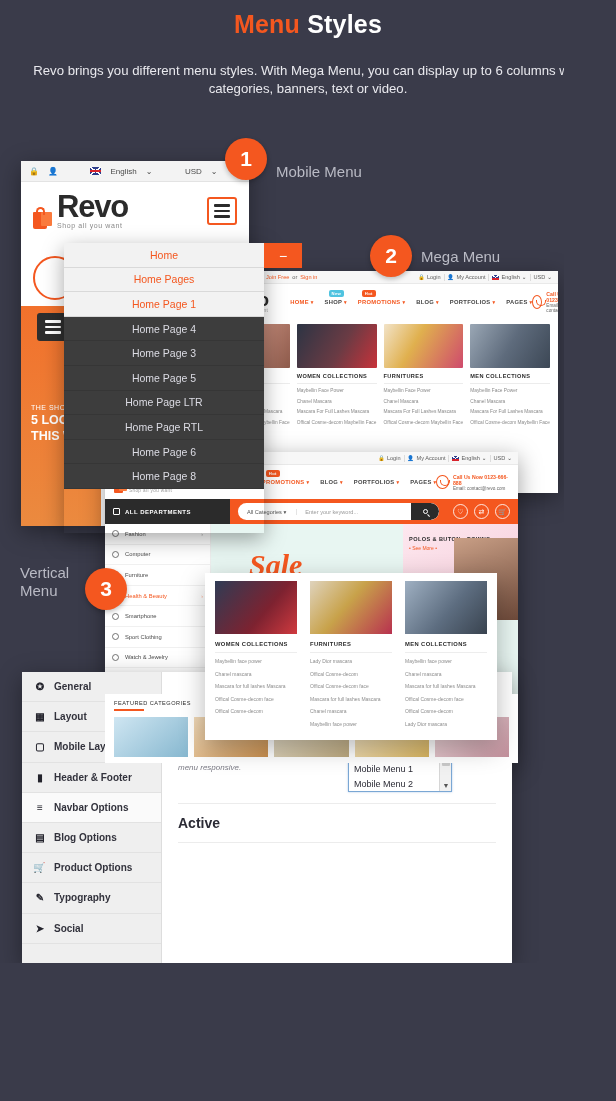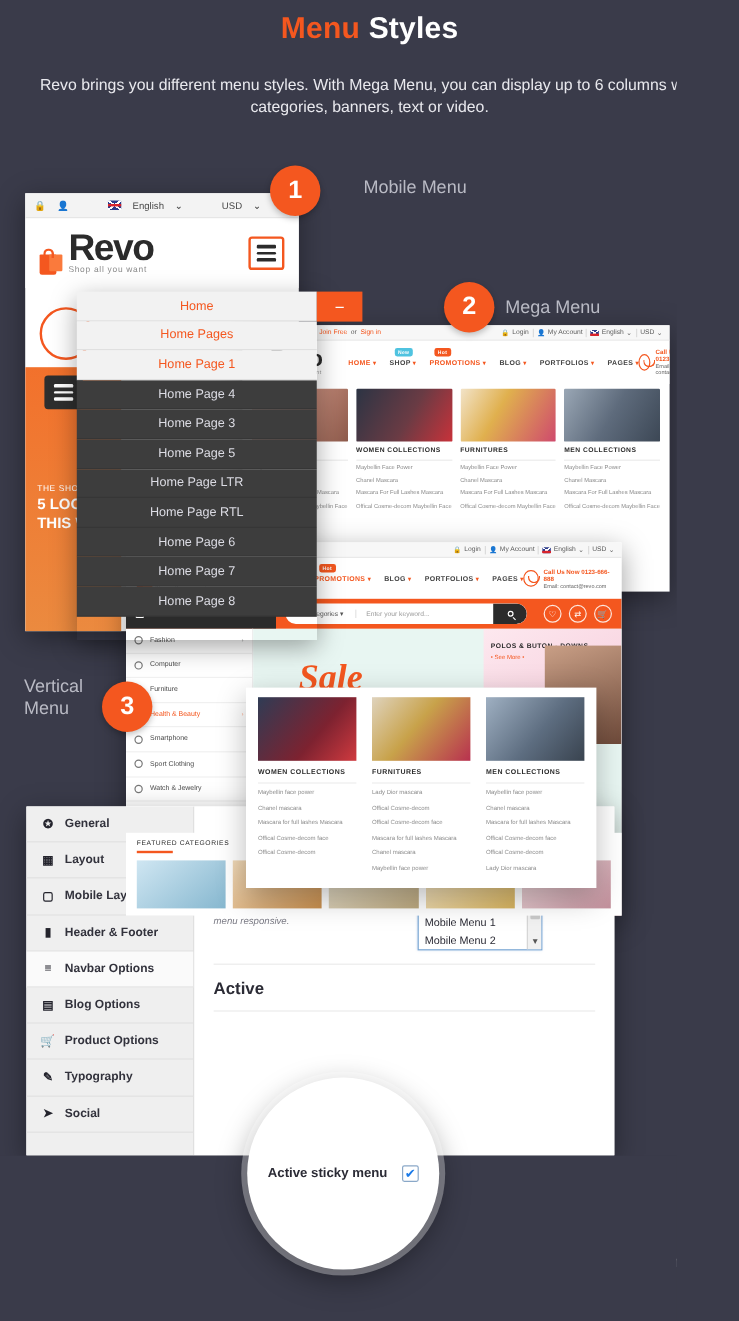--- a/index.html
+++ b/index.html
@@ -284,21 +284,20 @@
     <div id="mob-items">
         <div class="ml-item light">Home</div>
         <div class="ml-item light">Home Pages</div>
         <div class="ml-item light">Home Page 1</div>
         <div class="ml-item dark">Home Page 4</div>
         <div class="ml-item dark">Home Page 3</div>
         <div class="ml-item dark">Home Page 5</div>
         <div class="ml-item dark">Home Page LTR</div>
         <div class="ml-item dark">Home Page RTL</div>
         <div class="ml-item dark">Home Page 6</div>
-        <div class="ml-item dark">Home Page 7</div>
         <div class="ml-item dark">Home Page 8</div>
       </div>
   </div>
 
   <div class="win" id="win-mega">
     <div class="topline">
       <span>Default welcome msg!</span>
       <span class="links">Join Free</span>
       <span>or</span>
       <span class="links">Sign in</span>
@@ -645,29 +644,25 @@
 
         <div class="st-row">
           <div class="lbl">
               <div class="t">Active</div>
             </div>
         </div>
       </div>
     </div>
   </div>
 
-  <div id="mag">
-    <div class="t">Active sticky menu</div>
-    <div class="cb">✔</div>
-  </div>
 
   <div class="mask-bottom"></div>
 
   <div class="badge" style="left:225px; top:138px;">1</div>
-  <div class="badge-label" style="left:276px; top:148px;margin-left:27px;">Mobile Menu</div>
+  <div class="badge-label" style="left:276px; top:163px;">Mobile Menu</div>
 
   <div class="badge" style="left:370px; top:235px;">2</div>
   <div class="badge-label" style="left:421px; top:248px;">Mega Menu</div>
 
   <div class="badge" style="left:85px; top:568px;">3</div>
   <div class="badge-label" style="left:20px; top:564px; text-align:left; width:60px; line-height:18px;">Vertical
 Menu</div>
 
   <div class="footer-note">Especially, you can set sticky menu for your site if you want your menu is always on-top when scrolling down</div>
 </div>

